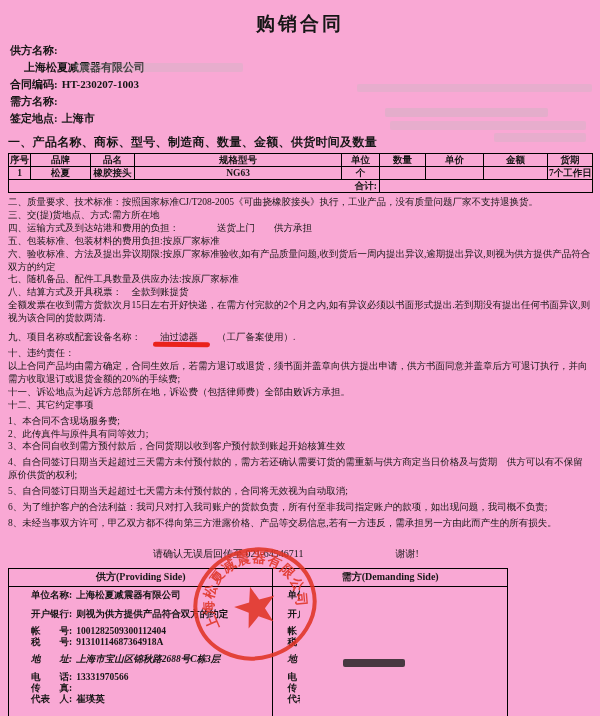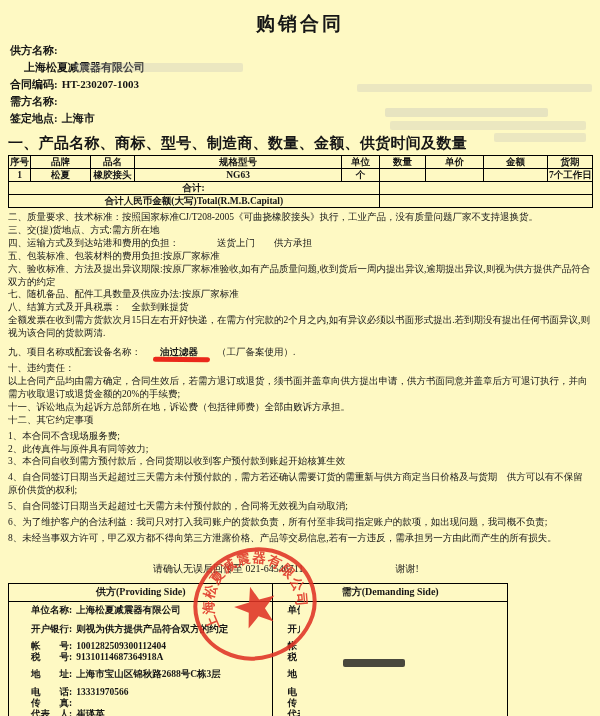--- a/index.html
+++ b/index.html
@@ -1,59 +1,59 @@
 <!DOCTYPE html>
 <html><head>
 <meta charset="utf-8">
 <style>
   html,body{margin:0;padding:0;background:#e9e9e9;}
-  .page{position:relative;width:600px;height:716px;background:#fef9c3;margin:0 auto;
+  .page{position:relative;width:600px;height:716px;background:#f9a8d4;margin:0 auto;
         font-family:"Liberation Serif","DejaVu Serif",serif;color:#161616;overflow:hidden;}
   .inner{padding:0 8px;}
 
   .doc-title{margin:11px 0 5px;text-align:center;font-size:19px;font-weight:bold;letter-spacing:3px;}
 
   .hrow{display:flex;font-size:11px;font-weight:bold;line-height:17px;padding:0 2px;align-items:baseline;flex-direction:column;}
   .hlabel{width:62px;flex:none;}
   .hval{flex:1;padding-left:14px;}
   .hright{width:178px;flex:none;}
   .hright .rl{margin-right:4px;}
 
-  .sec-heading{font-size:15px;font-weight:bold;margin:7px 0 2px;letter-spacing:.3px;}
+  .sec-heading{font-size:12px;font-weight:bold;margin:7px 0 2px;letter-spacing:.3px;}
 
   table.ptable{width:584px;border-collapse:collapse;table-layout:fixed;font-size:9.5px;
                font-weight:bold;text-align:center;border:1.5px solid #000;padding-left:12px;}
   .ptable th,.ptable td{border:1px solid #000;padding:0 1px;height:12px;line-height:12px;
                         overflow:hidden;white-space:nowrap;font-weight:bold;}
   .ptable col:nth-child(1){width:22px;}  .ptable col:nth-child(2){width:60px;}
   .ptable col:nth-child(3){width:44px;}  .ptable col:nth-child(4){width:207px;}
   .ptable col:nth-child(5){width:38px;}  .ptable col:nth-child(6){width:46px;}
   .ptable col:nth-child(7){width:58px;}  .ptable col:nth-child(8){width:64px;}
   .ptable col:nth-child(9){width:45px;}
-  .ptable .tright{text-align:center;padding-right:2px;}
+  .ptable .tright{text-align:right;padding-right:2px;}
 
   .clauses{font-size:9.5px;line-height:12.9px;margin-top:3px;}
   .clauses p{margin:0;white-space:pre-wrap;}
   .clauses.sub p:nth-child(n+4){margin-top:3px;}
   .clause9{font-size:9.5px;margin:6px 0 2px;line-height:13px;white-space:pre-wrap;}
-  .clause9 .hl{position:relative;font-weight:bold;margin-top:44px;}
+  .clause9 .hl{position:relative;font-weight:normal;margin-top:44px;}
   .clause9 .hl::after{content:"";position:absolute;left:-7px;right:-12px;bottom:-4.5px;height:4.5px;
                       background:#e8170c;border-radius:3px;transform:rotate(.7deg);opacity:.92;}
 
   .confirm{display:flex;font-size:10px;margin-top:17px;margin-left:145px;gap:92px;}
 
   table.btable{width:500px;border-collapse:collapse;margin-top:7px;font-size:9.5px;border:1.5px solid #000;}
   .btable th{border:1px solid #000;height:15px;font-weight:bold;font-size:10px;}
   .btable td{border:1px solid #000;vertical-align:top;height:137px;padding:0;}
   .btable col:nth-child(1){width:53%;}
   .info p{margin:0;line-height:11px;font-weight:bold;padding-left:22px;white-space:nowrap;}
   .info p:nth-child(1){margin-top:3px;}
   .info p:nth-child(2){margin-top:8px;}
   .info p:nth-child(3){margin-top:6px;}
-  .info p:nth-child(5){margin-top:6px;}
+  .info p:nth-child(5){margin-top:6px;font-style:italic;}
   .info p:nth-child(6){margin-top:7px;}
   .info .val{margin-left:4px;}
   .clipcell p{padding-left:14px;}
   .clipcell .lbl{display:inline-block;width:13px;overflow:hidden;white-space:nowrap;vertical-align:bottom;}
 
   .stamp{position:absolute;left:185px;top:538px;width:140px;height:140px;opacity:.88;}
 
   .smudge{position:absolute;background:#b9b9b9;opacity:.28;border-radius:2px;}
   #sm-demander-name{left:75px;top:63px;width:168px;height:9px;}
   #sm-table-topright{left:357px;top:84px;width:235px;height:8px;}
@@ -118,24 +118,20 @@
             <td></td>
             <td></td>
             <td>7个工作日</td>
           </tr>
         </tbody>
       <tbody>
         <tr>
           <td colspan="5" class="tright">合计:</td>
           <td colspan="4"></td>
         </tr>
-        <tr>
-          <td colspan="5">合计人民币金额(大写)Total(R.M.B.Capital)</td>
-          <td colspan="4"></td>
-        </tr>
       </tbody>
     </table>
 
     <div class="clauses">
         <p>二、质量要求、技术标准：按照国家标准CJ/T208-2005《可曲挠橡胶接头》执行，工业产品，没有质量问题厂家不支持退换货。</p>
         <p>三、交(提)货地点、方式:需方所在地</p>
         <p>四、运输方式及到达站港和费用的负担：　　　　送货上门　　供方承担</p>
         <p>五、包装标准、包装材料的费用负担:按原厂家标准</p>
         <p>六、验收标准、方法及提出异议期限:按原厂家标准验收,如有产品质量问题,收到货后一周内提出异议,逾期提出异议,则视为供方提供产品符合双方的约定</p>
         <p>七、随机备品、配件工具数量及供应办法:按原厂家标准</p>

